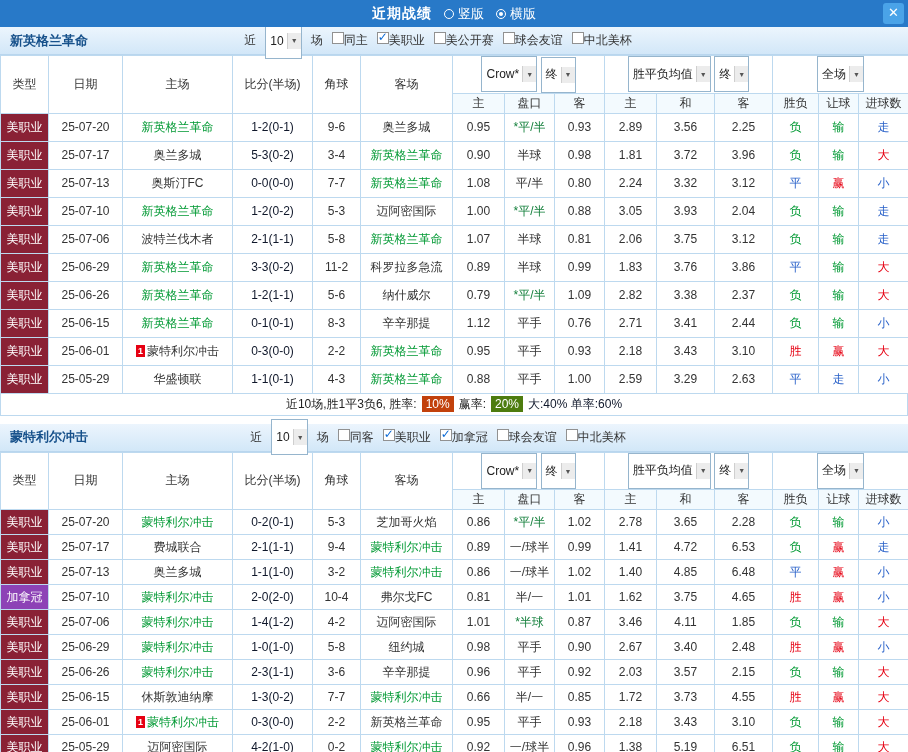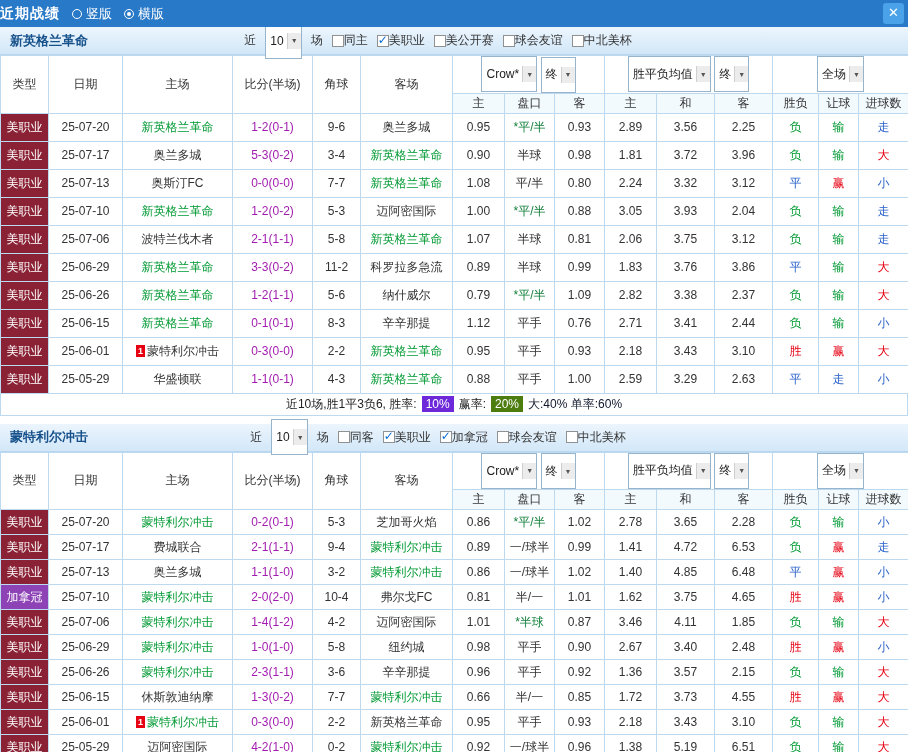--- a/index.html
+++ b/index.html
@@ -1,54 +1,54 @@
 <!DOCTYPE html>
 <html><head>
 <meta charset="utf-8">
 <style>
   *{box-sizing:border-box}
   html,body{margin:0;padding:0;background:#fff;font-family:"Liberation Sans","DejaVu Sans",sans-serif}
   .popup{width:908px;height:752px;background:#fff;position:relative;overflow:hidden;margin:0}
-  .titlebar{height:27px;background:#2879c8;display:flex;align-items:center;gap:12px;position:relative;color:#fff;font-size:13px}
+  .titlebar{height:27px;background:#2879c8;display:flex;align-items:center;justify-content:center;gap:12px;position:relative;color:#fff;font-size:13px}
   .title{font-weight:bold;font-size:14px;letter-spacing:1px}
   .radio{display:inline-flex;align-items:center;gap:4px;cursor:pointer}
   .radio-circle{width:10px;height:10px;border:1px solid #fff;border-radius:50%;display:inline-block;position:relative;background:transparent}
   .radio-circle.checked::after{content:"";position:absolute;left:2px;top:2px;width:4px;height:4px;background:#fff;border-radius:50%}
   .close-btn{position:absolute;right:4px;top:3px;width:21px;height:21px;line-height:20px;text-align:center;background:#4aa3e8;border-radius:3px;font-size:13px;cursor:pointer;font-weight:bold}
   .section-header{height:28px;background:linear-gradient(#ecf5fd,#d2e7f8);border-bottom:1px solid #b9d6ee;display:flex;align-items:center;padding:0 10px;font-size:12px;color:#333}
   .team-name{font-weight:bold;color:#17518b;font-size:13px}
   .filters{display:flex;align-items:center;gap:9px;margin:0 auto;padding-right:110px}
   .selbox{display:inline-flex;align-items:center;background:#fff;border:1px solid #96b5cd;height:36px;padding-left:4px;font-size:12px;color:#222;cursor:pointer}
   .sel-label{white-space:nowrap}
   .sel-arrow{width:14px;height:16px;margin-left:3px;background:#ececec;border-left:1px solid #cfcfcf;font-size:7px;color:#555;display:inline-flex;align-items:center;justify-content:center}
   .cb{width:12px;height:12px;border:1px solid #919191;background:#fff;display:inline-block;position:relative}
   .cb.checked::after{content:"\2713";position:absolute;left:0;top:-3px;color:#0a6ad6;font-weight:bold;font-size:12px}
-  .cb-wrap{display:inline-flex;align-items:center;gap:0;cursor:pointer}
+  .cb-wrap{display:inline-flex;gap:0;cursor:pointer}
   table.stats{width:908px;border-collapse:collapse;table-layout:fixed;font-size:12px;color:#333}
   .stats th,.stats td{border:1px solid #bdd9ef;text-align:center;padding:0;overflow:hidden;white-space:nowrap}
   .stats thead th{font-weight:normal;background:#fff;color:#333}
   .stats thead tr.grp th{height:24px}
   .stats thead tr.sub th{height:20px;background:#f3fafe}
   .stats tbody td{height:28px;background:#fff}
   table.compact tbody td{height:25px}
   td.type{color:#fff}
   td.type.mls{background:#8a2135}
   td.type.canada{background:#8d42b6}
-  td.score{color:#a21caf}
+  td.score{color:#0f172a}
   .green{color:#009933}
   td.hcp.red{color:#15803d}
   .res-win{color:#e60012;background:#fbe3e6}
   .res-lose{color:#009933}
   .res-draw,.res-push{color:#2a62c9}
   .res-over{color:#e60012}
   .res-under{color:#2a62c9}
   .redcard{display:inline-block;background:#e60012;color:#fff;font-size:9px;line-height:12px;padding:0 2px;margin-right:2px;vertical-align:1px;font-weight:bold}
   .summary{height:22px;border:1px solid #bdd9ef;border-top:0;display:flex;align-items:center;justify-content:center;gap:5px;font-size:12px;color:#222;background:#fff}
   .pct{color:#fff;padding:0 4px;line-height:16px}
-  .pct.p1{background:#6d28d9}
+  .pct.p1{background:#c2410c}
   .pct.p2{background:#4d7c0f}
   .summary .tail{color:#0f172a}
   .gap{height:8px;background:#fff}
 </style>
 </head>
 <body>
 
 <div class="popup">
   <div class="titlebar">
     <span class="title">近期战绩</span>
@@ -526,21 +526,21 @@
           <tr class="row">
             <td class="type mls">美职业</td>
             <td class="date">25-06-26</td>
             <td class="team green"><span>蒙特利尔冲击</span></td>
             <td class="score">2-3(1-1)</td>
             <td class="corner">3-6</td>
             <td class="team"><span>辛辛那提</span></td>
             <td class="odds">0.96</td>
             <td class="hcp">平手</td>
             <td class="odds">0.92</td>
-            <td class="avg">1.36</td>
+            <td class="avg">2.03</td>
             <td class="avg">3.57</td>
             <td class="avg">2.15</td>
             <td class="res-lose">负</td>
             <td class="res-lose">输</td>
             <td class="res-over">大</td>
           </tr>
           <tr class="row">
             <td class="type mls">美职业</td>
             <td class="date">25-06-15</td>
             <td class="team"><span>休斯敦迪纳摩</span></td>

